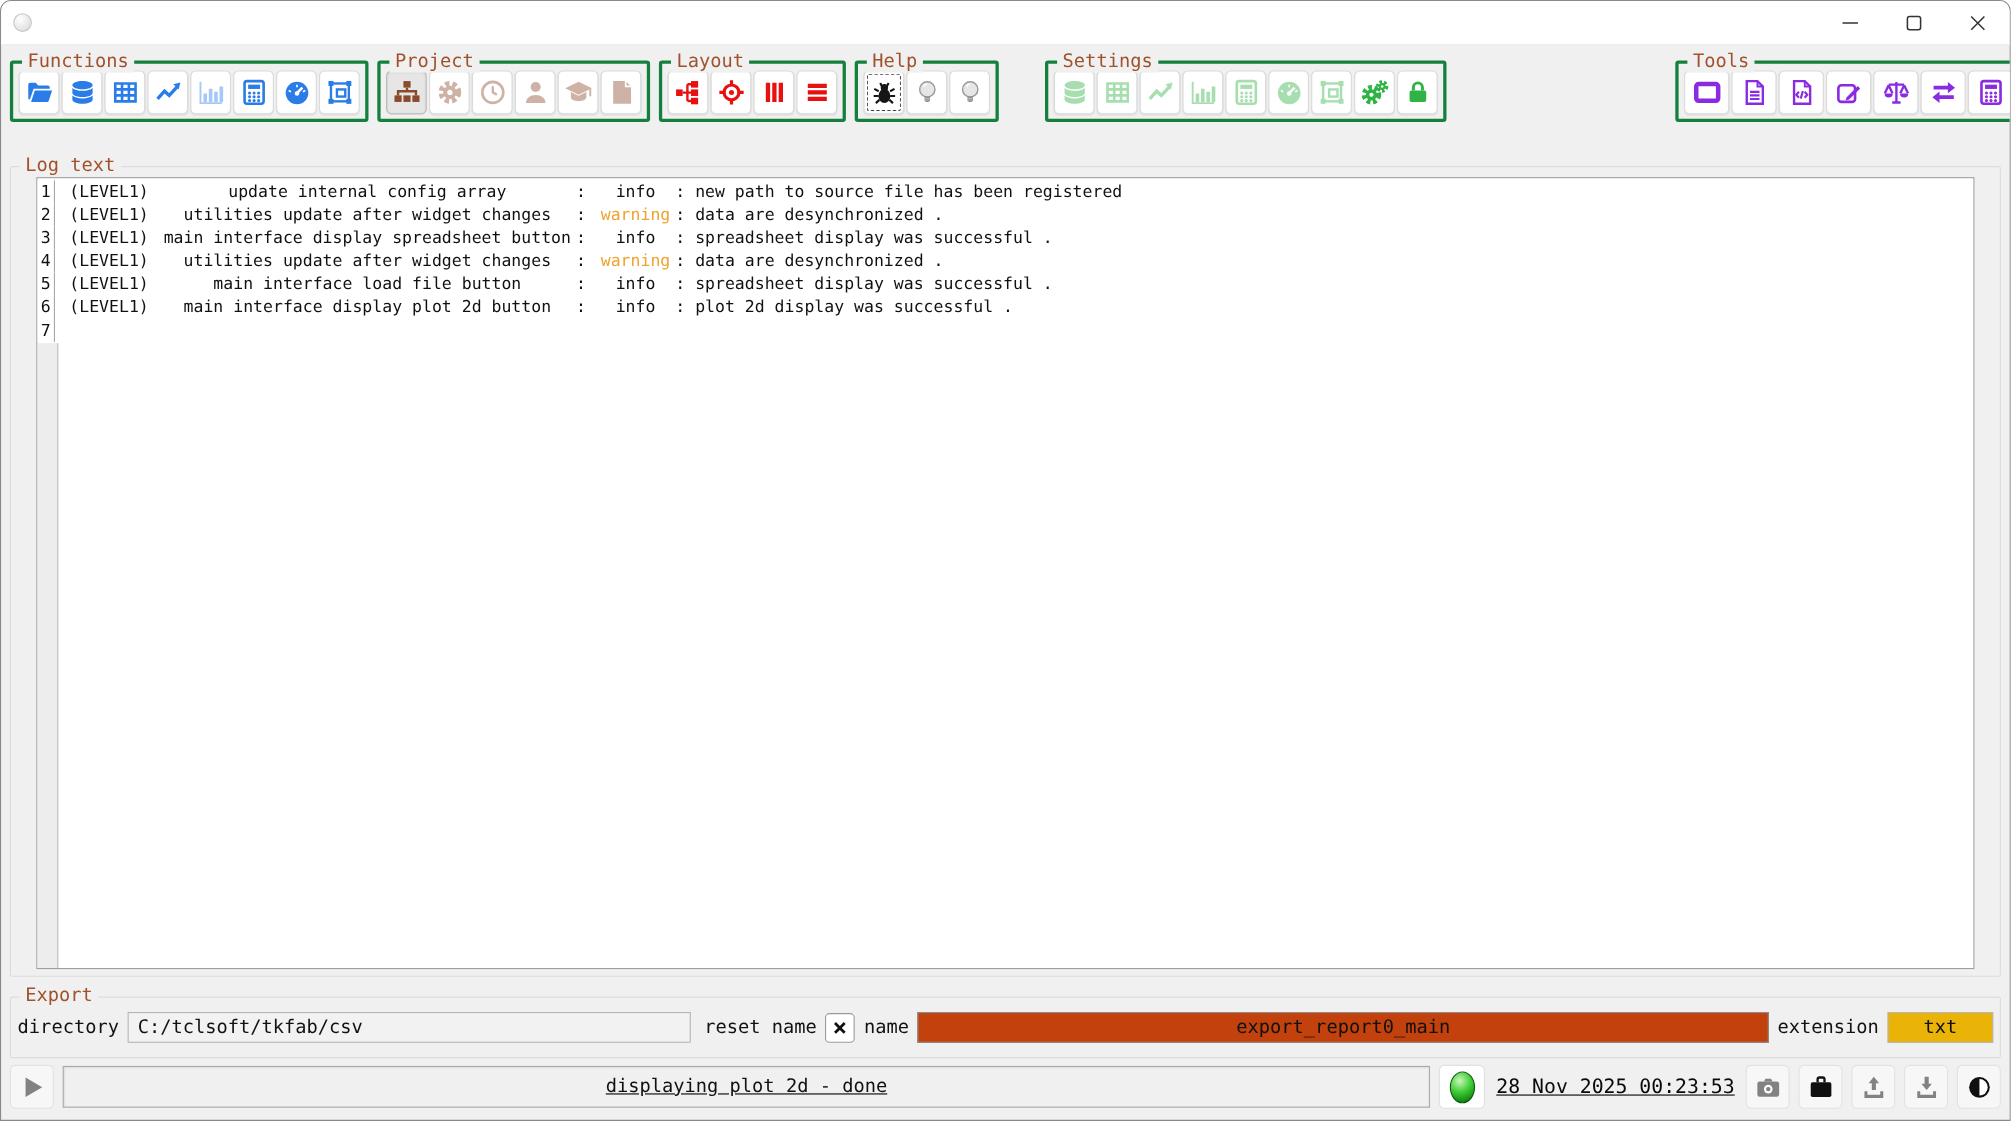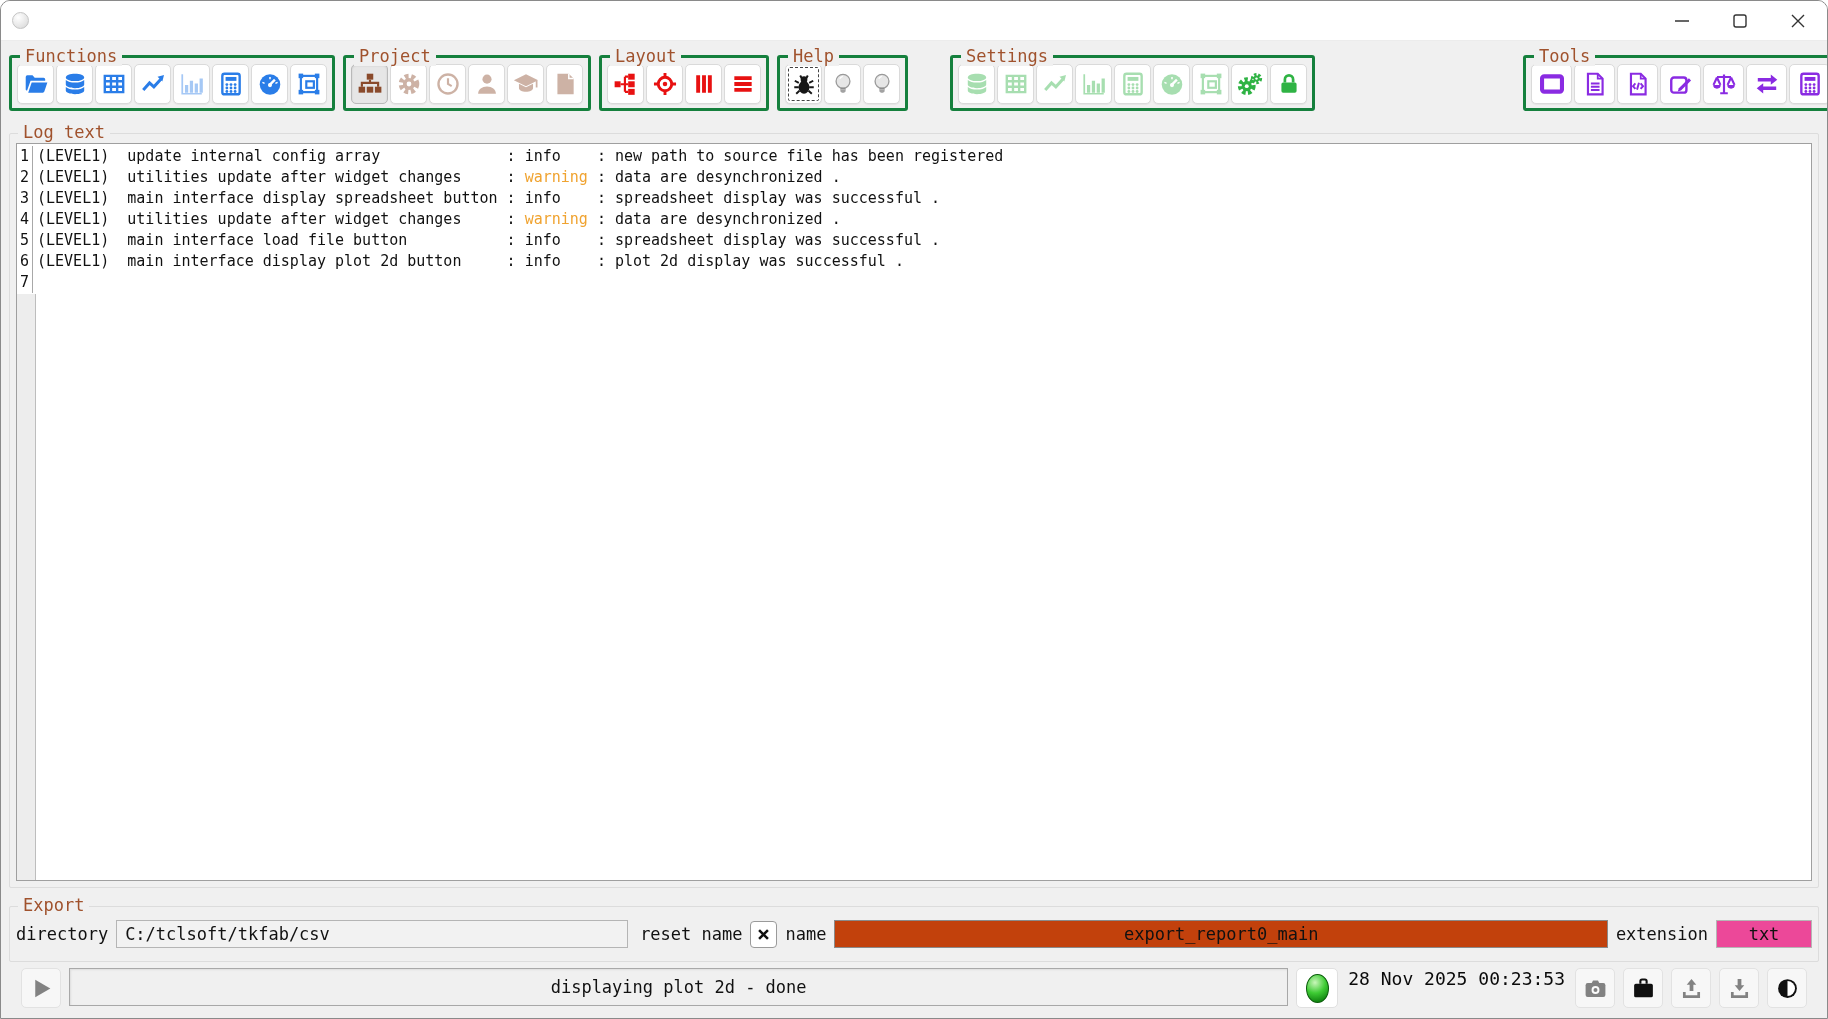--- a/index.html
+++ b/index.html
@@ -29,45 +29,45 @@
   .tbtn{width:37px;height:40px;background:#ffffff;border:1px solid #dadada;border-radius:5px;
     display:flex;align-items:center;justify-content:center;padding:0;box-shadow:0 1px 1px rgba(0,0,0,.05);}
   .tbtn svg{width:26px;height:26px;color:var(--c,#444);}
   .tbtn.disabled svg{opacity:.42;}
   .tbtn.pressed{background:#e6e6e6;border-color:#b9b9b9;box-shadow:inset 0 1px 2px rgba(0,0,0,.12);}
   .tbtn.focused{outline:1.5px dashed #444;outline-offset:-4px;}
   
   .frame{position:relative;border:1px solid #dcdcdc;border-radius:2px;margin:0 8px;background:#f0f0f0;}
   .framelabel{position:absolute;top:-12px;left:8px;background:#f0f0f0;padding:0 5px;
     color:#a0522d;font:17px "DejaVu Sans Mono",monospace;}
-  .logframe{flex:1 1 auto;margin-top:18px;padding:9px 6px 6px;display:flex;}
+  .logframe{flex:1 1 auto;margin-top:36px;padding:9px 23px 6px;display:flex;}
   .logtext{position:relative;flex:1;background:#ffffff;border:1px solid #9f9f9f;
     font:15px "DejaVu Sans Mono",monospace;color:#111;overflow:hidden;padding-top:2px;}
   .logline{display:flex;line-height:21px;white-space:pre;}
   .ln{flex:0 0 16px;text-align:right;padding-right:3px;border-right:1px solid #a8a8a8;background:#fff;}
   .lc{padding-left:4px;}
-  .c-src,.c-act,.c-lvl,.c-sep{display:inline-block;white-space:pre;}
+  .c-src,.c-act,.c-lvl,.c-sep{display:inline-block;white-space:pre;text-align:center;}
   .c-src{width:10ch;} .c-act{width:42ch;} .c-lvl{width:8ch;}
   .lvl-warning{color:#f0a330;}
   .gutterfill{position:absolute;left:0;top:150px;bottom:0;width:19px;background:#ededed;
     border-right:1px solid #bdbdbd;}
   
   .exportframe{flex:0 0 56px;height:56px;margin-top:18px;padding:13px 6px 0;}
   .exportrow{display:flex;align-items:center;gap:8px;font:17px "DejaVu Sans Mono",monospace;color:#111;}
   .entry{height:28px;display:flex;align-items:center;border:1px solid #b5b5b5;padding:0 8px;
     font:17px "DejaVu Sans Mono",monospace;}
   .entry.dir{width:512px;background:#f2f2f2;justify-content:flex-start;}
   .entry.name{flex:1;background:#c2410c;border-color:#8a8a8a;justify-content:center;}
-  .entry.ext{width:96px;background:#ec4899;justify-content:center;}
+  .entry.ext{width:96px;background:#eab308;justify-content:center;}
   .xbtn{width:27px;height:27px;background:#fff;border:1px solid #9a9a9a;border-radius:4px;
     display:flex;align-items:center;justify-content:center;padding:0;}
   .xbtn svg{width:17px;height:17px;color:#111;}
   .lbl-reset{margin-left:4px;}
   
-  .statusbar{flex:0 0 52px;display:flex;gap:8px;padding:6px 20px 10px;}
+  .statusbar{flex:0 0 52px;display:flex;align-items:center;gap:8px;padding:6px 8px 10px;text-decoration:underline;}
   .sbtn{width:40px;height:40px;background:#f7f7f7;border:1px solid #e2e2e2;border-radius:5px;
     display:flex;align-items:center;justify-content:center;padding:0;}
   .sbtn svg{width:25px;height:25px;color:#101010;}
   .sbtn.disabled svg{opacity:.5;}
   .statusfield{flex:1;height:38px;border:1px solid #a8a8a8;background:#f0f0f0;
     box-shadow:inset 1px 1px 2px rgba(0,0,0,.08);display:flex;align-items:center;justify-content:center;
     font:17px "DejaVu Sans Mono",monospace;color:#111;}
   .ledbtn{width:42px;height:40px;background:#fff;border:1px solid #e0e0e0;border-radius:5px;
     display:flex;align-items:center;justify-content:center;}
   .led{width:23px;height:29px;border-radius:50%;

